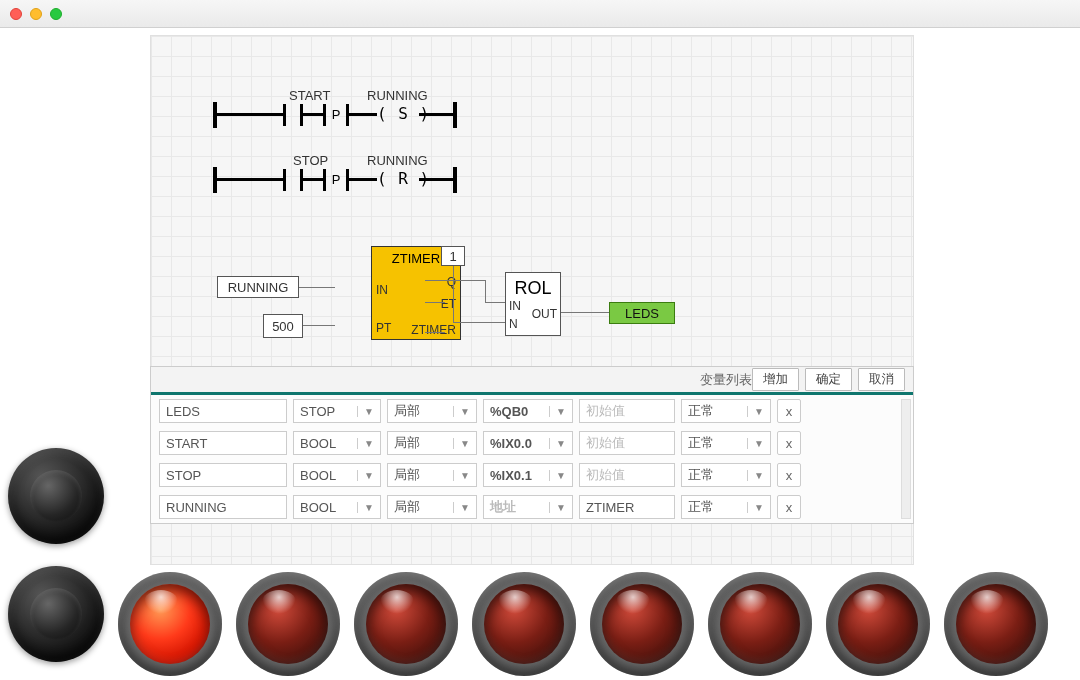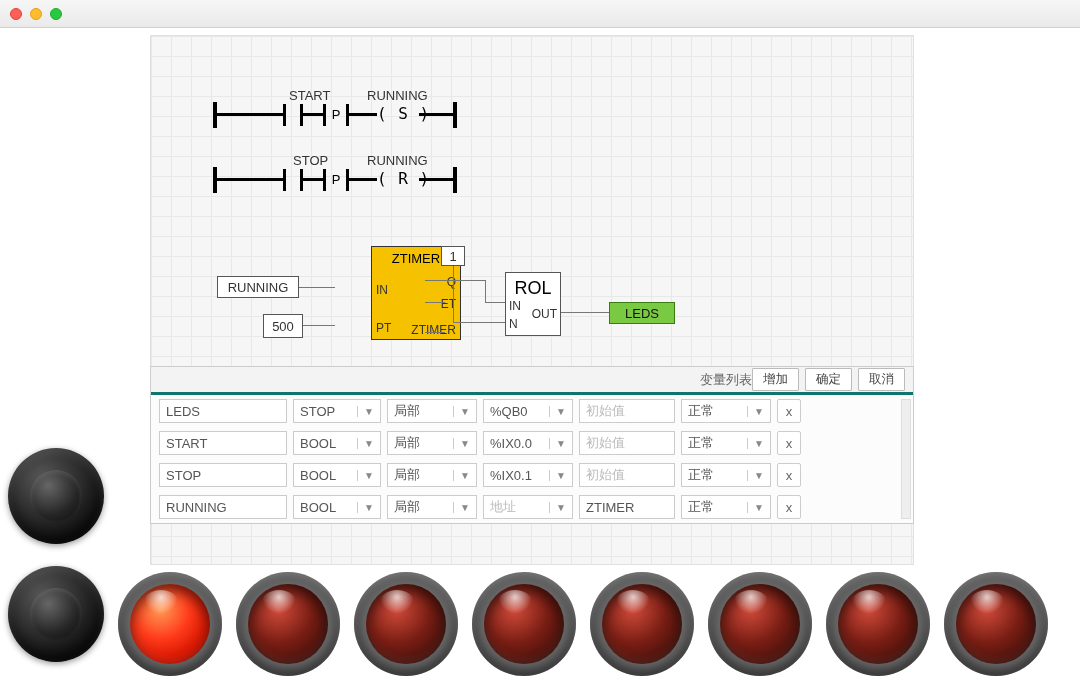--- a/index.html
+++ b/index.html
@@ -135,21 +135,21 @@
     border: 1px solid #ccc; height: 24px; background: #fff;
     display: flex; align-items: center; justify-content: space-between;
     font-size: 13px; color: #555; padding: 0 6px;
   }
   .sel .caret {
     border-left: 1px solid #ccc; padding-left: 6px; color: #888;
     font-size: 10px;
   }
   .sel-type { flex: 0 0 88px; }
   .sel-scope { flex: 0 0 90px; text-align: center; }
-  .sel-addr { flex: 0 0 90px; }
+  .sel-addr { flex: 0 0 90px; font-weight: bold; }
   .init {
     flex: 0 0 96px; border: 1px solid #ccc; height: 24px; background: #fff;
     display: flex; align-items: center; padding: 0 6px; color: #bbb;
     font-size: 13px;
   }
   .init.hasval { color: #555; }
   .sel-stat { flex: 0 0 90px; }
   .xbtn {
     width: 24px; height: 24px; border: 1px solid #ccc; background: #fff;
     display: flex; align-items: center; justify-content: center;

